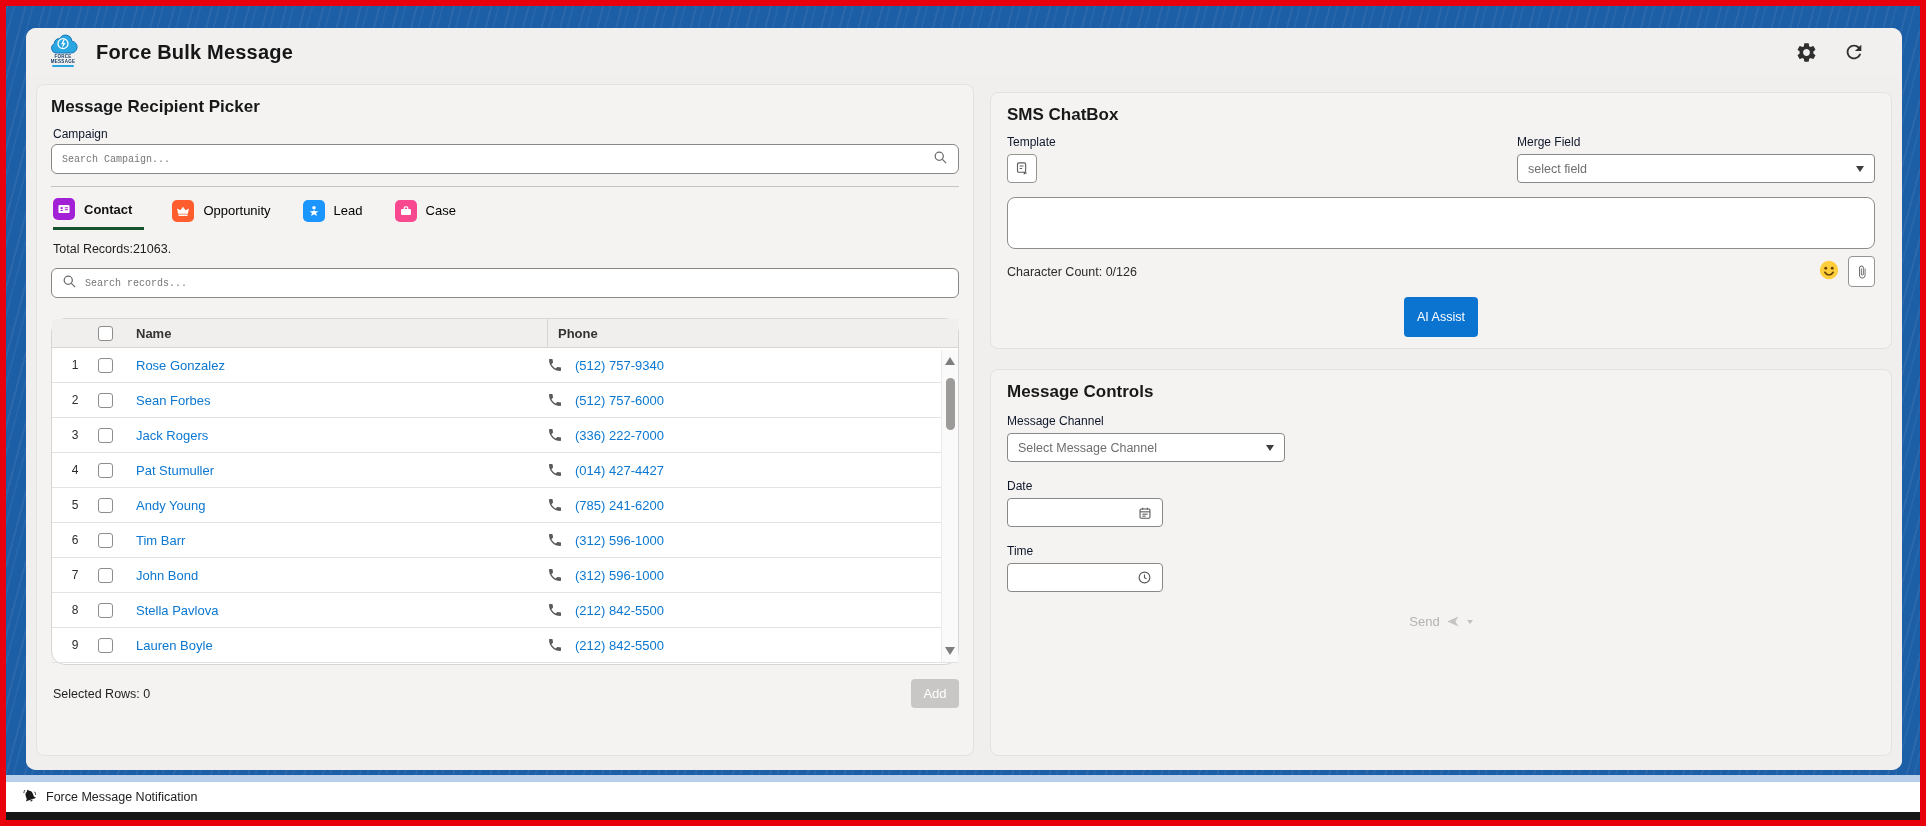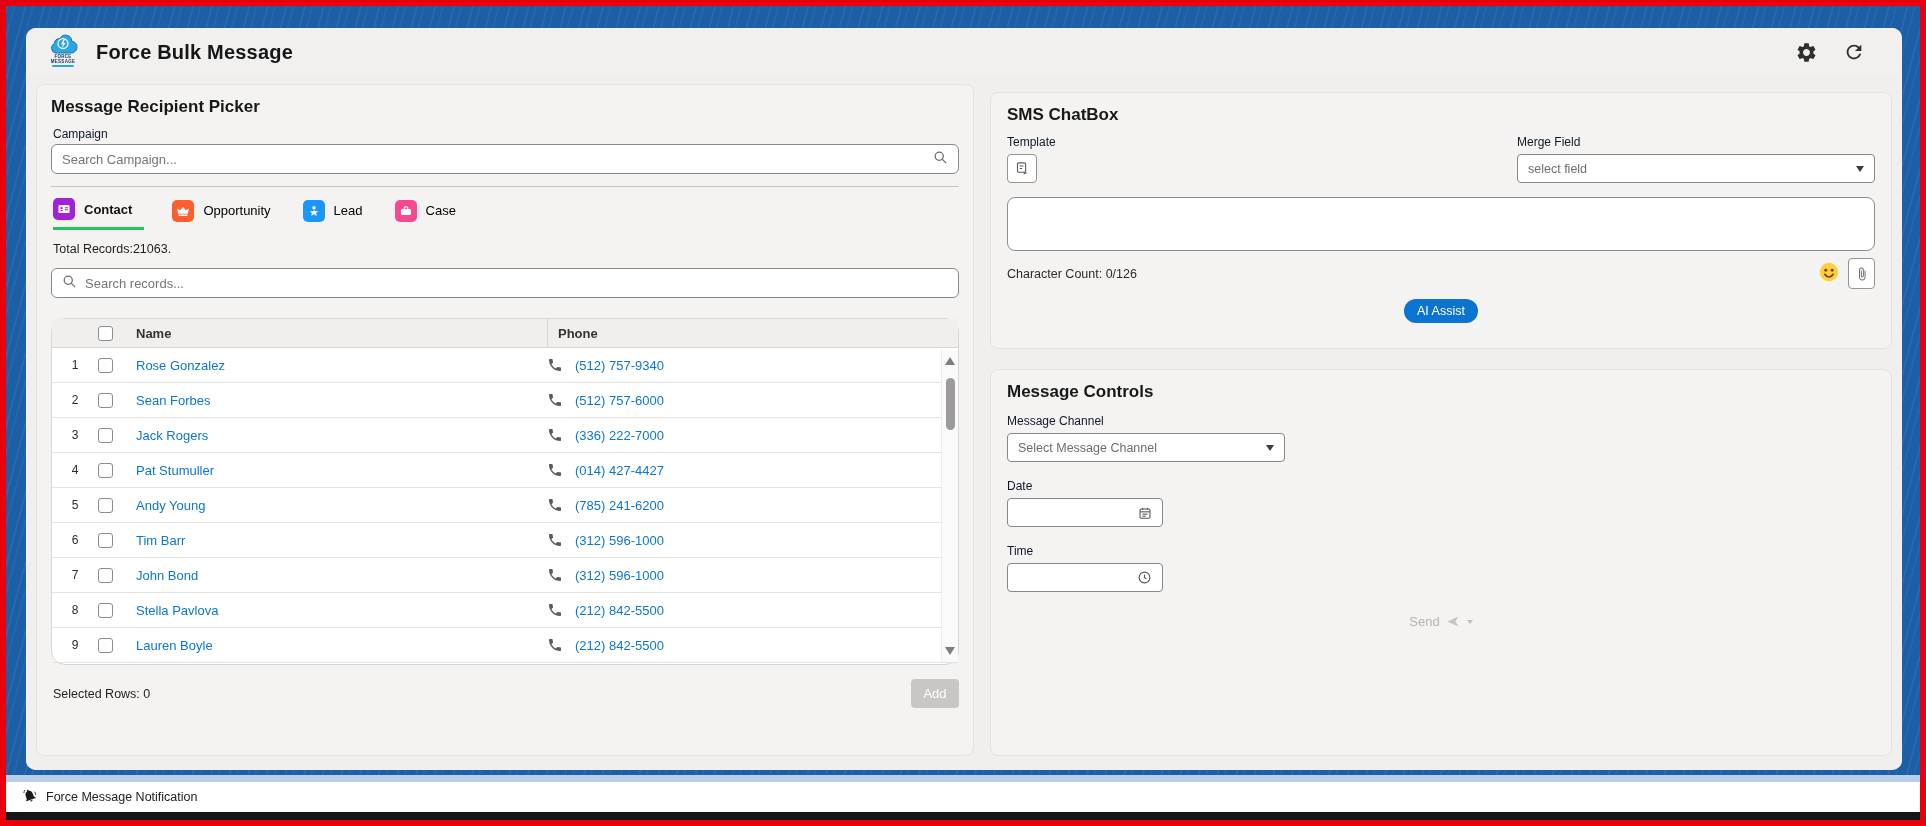--- a/index.html
+++ b/index.html
@@ -26,33 +26,33 @@
   .content { flex:1; display:flex; gap:16px; padding:8px 10px 14px 10px; background:#f0efee; }
   .card { background:#f4f3f2; border:1px solid #e3e2e0; border-radius:8px; }
   .left-panel { flex:0 0 938px; padding:12px 14px; display:flex; flex-direction:column; }
   .right-col { flex:1; display:flex; flex-direction:column; gap:20px; padding-top:8px; }
 
   .section-title { font-size:17px; font-weight:bold; color:#181818; }
 
   .field-label { font-size:12px; color:#0f172a; }
 
   .text-input { position:relative; background:#fff; border:1px solid #8a8886; border-radius:6px; height:30px; display:flex; align-items:center; padding:0 10px; }
-  .text-input .ph { font-size:13px; color:#767675; }
+  .text-input .ph { font-size:10px; color:#767675;font-family:Liberation Mono, monospace; }
 
   
   .campaign-label { margin:10px 0 3px 2px; }
   .campaign-input { width:100%; }
   .campaign-input .mag { margin-left:auto; }
 
   .hr { border-top:1px solid #c6c4c2; margin-top:12px; }
 
   
   .tabs { display:flex; align-items:center; gap:28px; padding:6px 0 0 2px; }
   .tab { display:flex; align-items:center; gap:9px; padding:5px 4px 7px 0; cursor:pointer; }
-  .tab.active { border-bottom:3px solid #22c55e; padding-right:12px; }
+  .tab.active { border-bottom:3px solid #14532d; padding-right:12px; }
   .tab-chip { width:22px; height:22px; border-radius:5px; display:flex; align-items:center; justify-content:center; }
   .tab-label { font-size:13px; color:#000000; }
   .tab.active .tab-label { font-weight:bold; color:#111; }
 
   .total-records { font-size:12.5px; color:#1f1f1f; margin:12px 0 0 2px; }
 
   .records-search { margin-top:12px; width:100%; }
   .records-search .mag { margin-right:8px; }
 
   
@@ -100,21 +100,21 @@
   .merge-grp { width:358px; }
   .merge-grp .field-label { display:block; margin-bottom:5px; }
   .select-box { background:#fff; border:1px solid #8a8886; border-radius:4px; height:29px; display:flex; align-items:center; padding:0 10px; cursor:pointer; }
   .select-box .val { font-size:12.5px; color:#6e6e6c; }
   .caret { margin-left:auto; width:0; height:0; border-left:4.5px solid transparent; border-right:4.5px solid transparent; border-top:6px solid #3e3e3c; }
   .chat-textarea { margin-top:14px; height:54px; background:#fff; border:1px solid #8f8d8b; border-radius:8px; }
   .chat-row2 { display:flex; align-items:center; margin-top:7px; }
   .chat-icons { margin-left:auto; display:flex; align-items:center; gap:8px; }
   .clip-btn { width:27px; height:31px; }
   .ai-row { display:flex; justify-content:center; margin-top:10px; }
-  .ai-btn { width:74px; height:24px; font-size:12.5px;border-radius:13px; }
+  .ai-btn { width:74px; height:40px; font-size:12.5px; }
 
   .card-controls { flex:1; }
   .ctrl-row { display:flex; gap:17px; margin-top:12px;flex-direction:column; }
   .ctrl-grp .field-label { display:block; margin-bottom:5px; }
   .ctrl-channel { width:278px; }
   .ctrl-date, .ctrl-time { width:156px; }
   .input-ic { margin-left:auto; display:flex; align-items:center; }
   .send-row { display:flex; justify-content:center; align-items:center; gap:6px; margin-top:22px; }
   .send-label { font-size:13px; color:#b5b3b1; }
   .send-caret { width:0; height:0; border-left:3.5px solid transparent; border-right:3.5px solid transparent; border-top:4.5px solid #c2c0be; }

